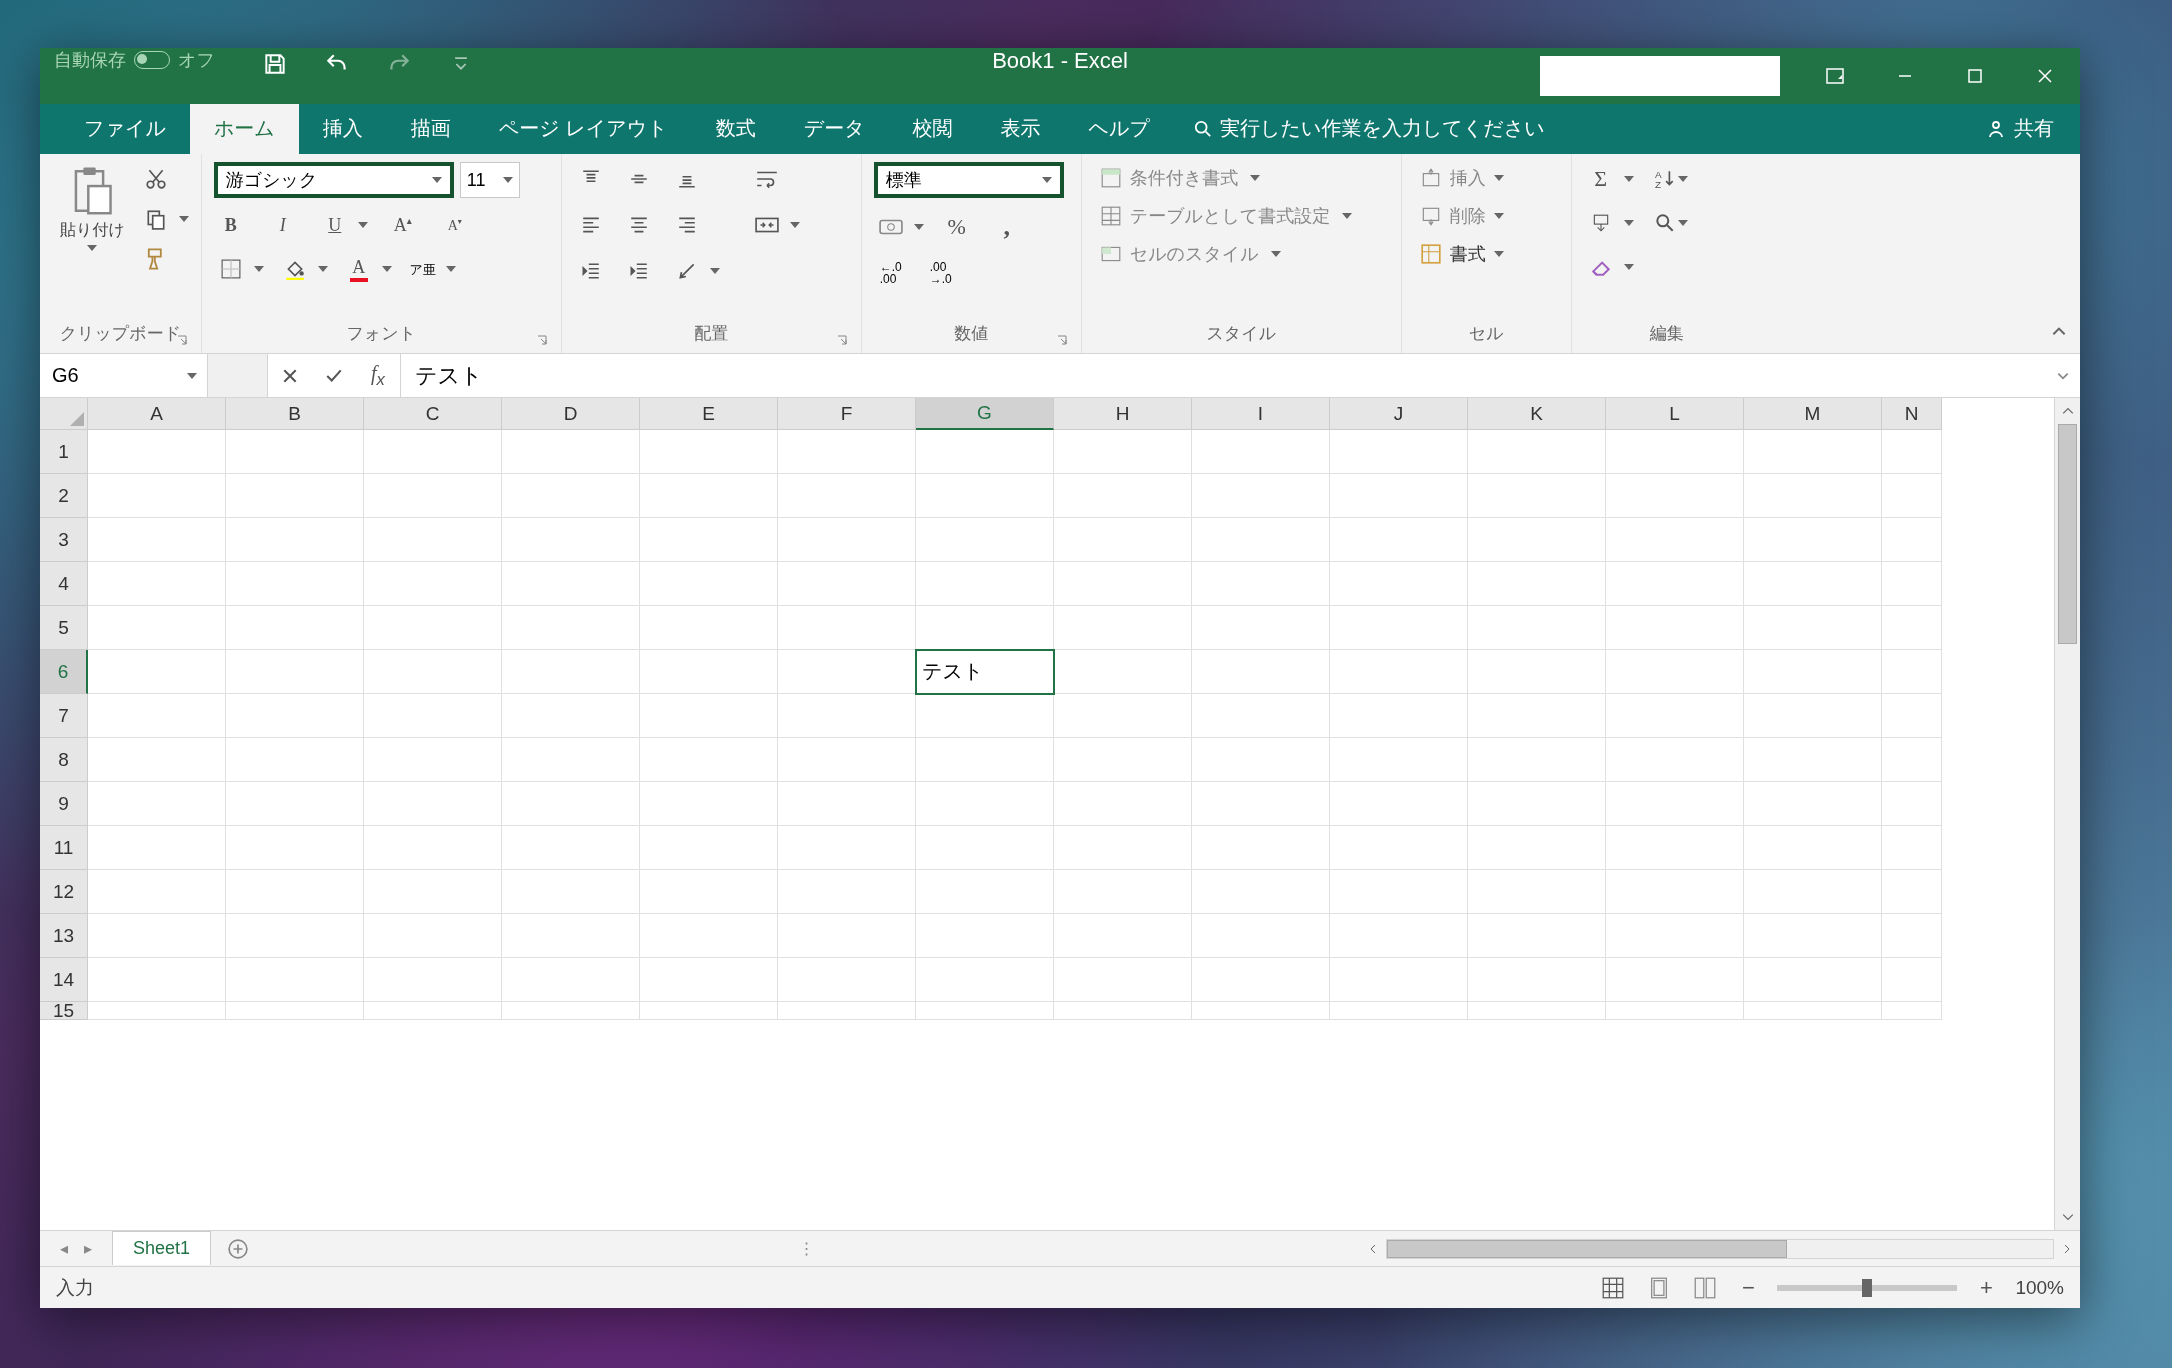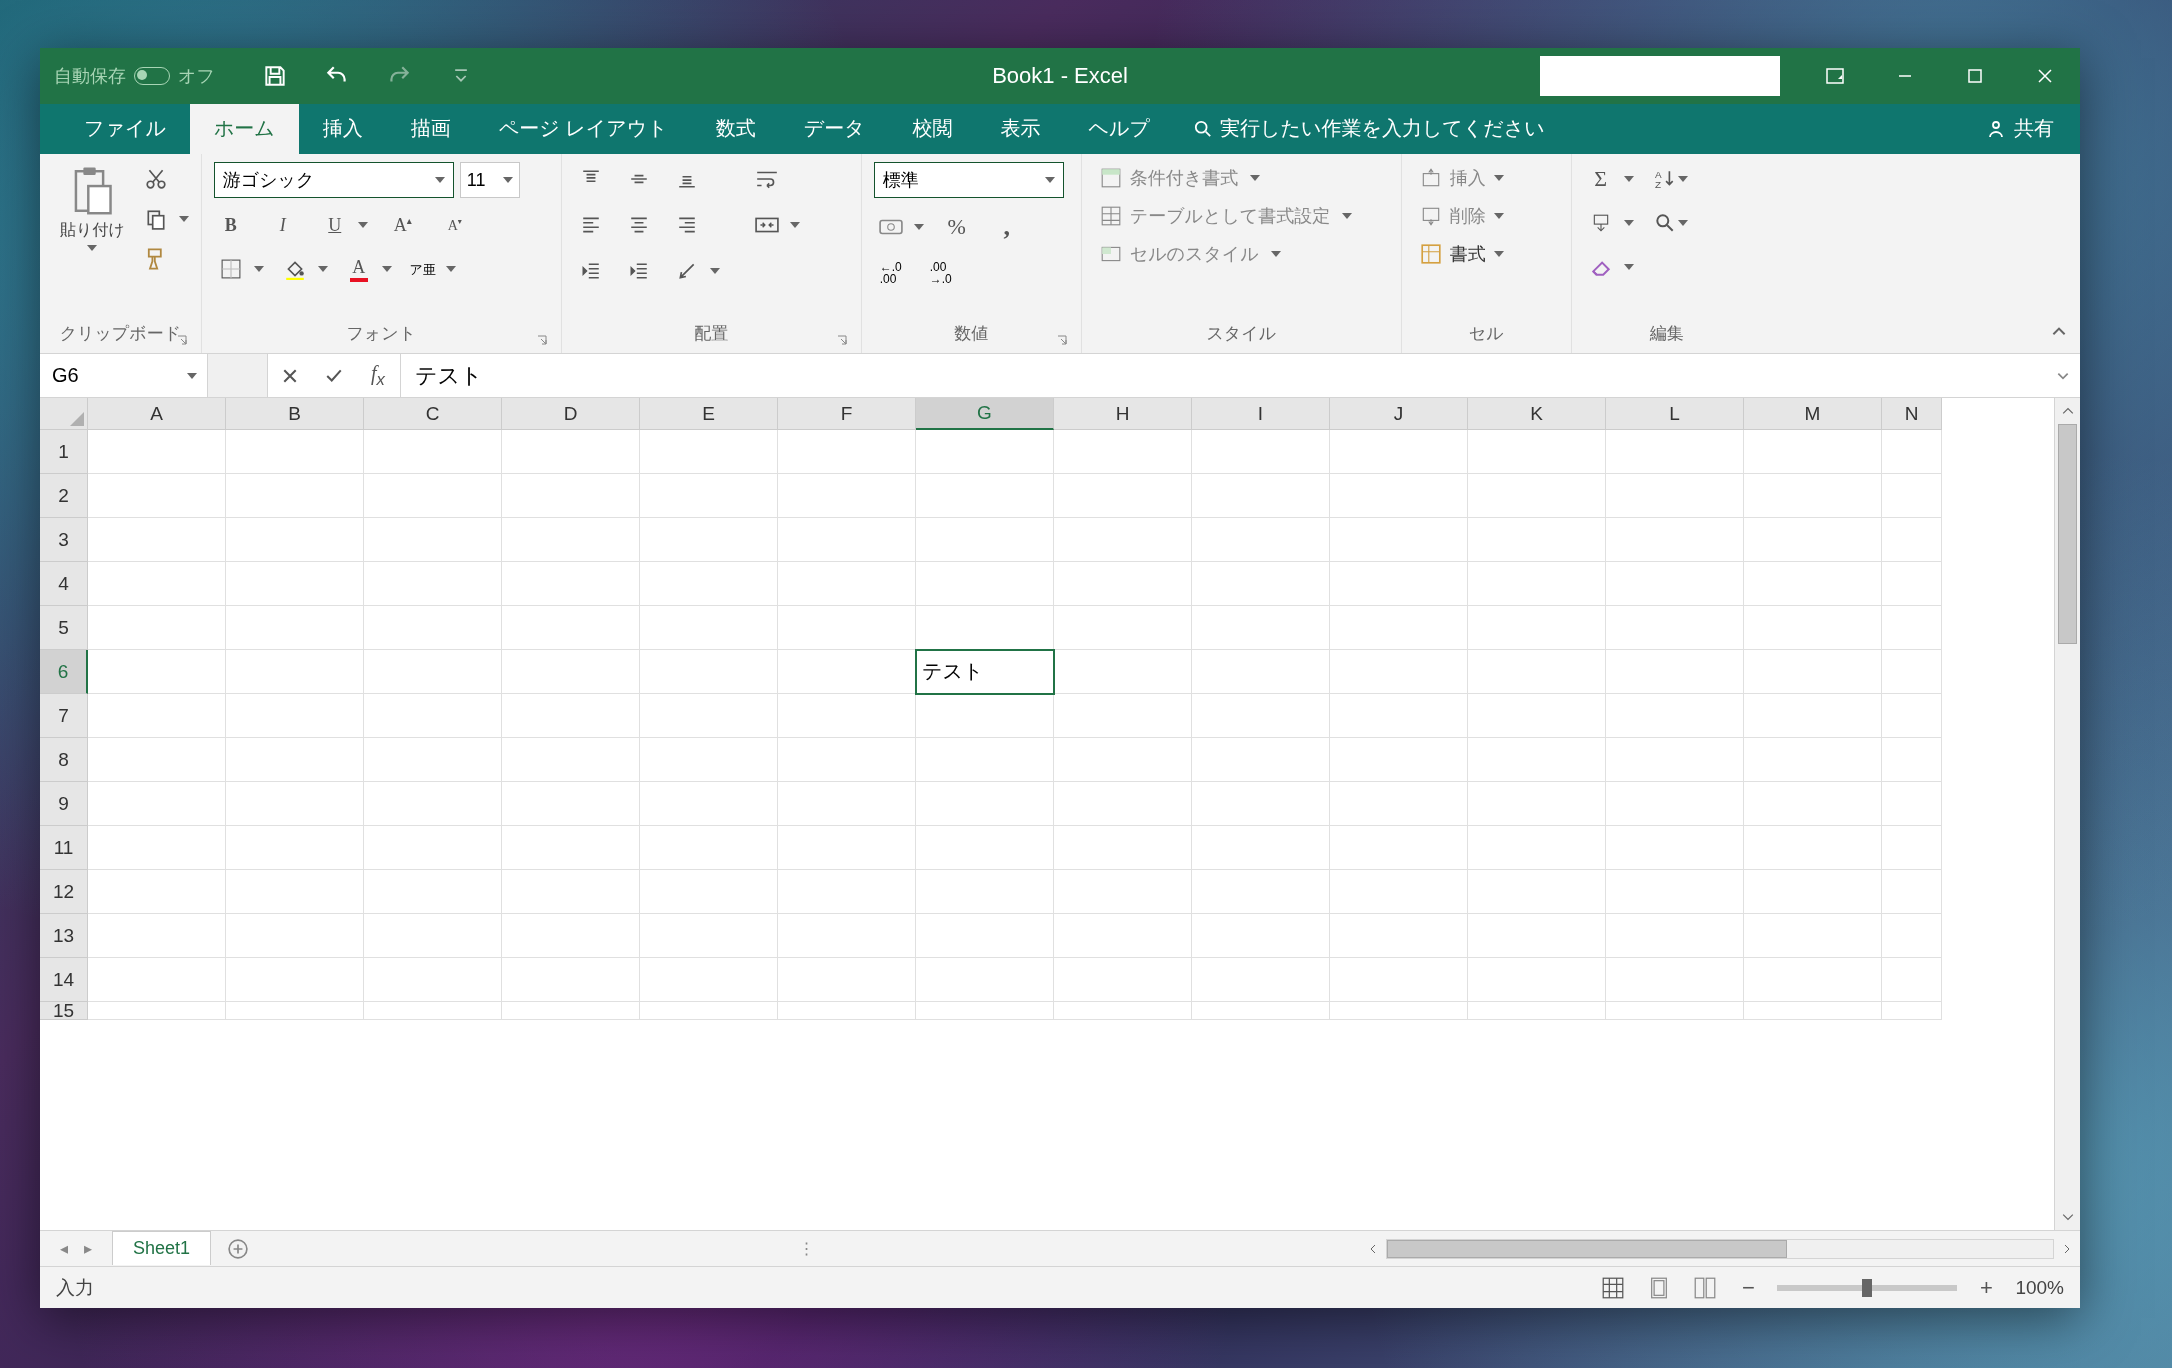--- a/index.html
+++ b/index.html
@@ -1,21 +1,21 @@
 <!DOCTYPE html>
 <html><head>
 <meta charset="utf-8">
 <style>
 * { box-sizing: border-box; margin: 0; padding: 0; font-family: "Meiryo UI", "Segoe UI", sans-serif; }
 body { background: linear-gradient(135deg, #1a4b5c 0%, #4a2c5e 30%, #2c1e4e 60%, #4a6b8c 100%); width: 2172px; height: 1368px; position: relative; overflow: hidden; }
 .desktop-smoke { position: absolute; inset: 0; background: radial-gradient(circle at 10% 20%, rgba(60,200,220,0.5) 0%, transparent 30%), radial-gradient(circle at 90% 10%, rgba(80,180,200,0.6) 0%, transparent 35%), radial-gradient(circle at 30% 90%, rgba(200,60,200,0.4) 0%, transparent 30%), radial-gradient(circle at 95% 85%, rgba(100,200,220,0.5) 0%, transparent 30%); }
 .excel-window { position: absolute; left: 40px; top: 48px; width: 2040px; height: 1260px; background: #fff; box-shadow: 0 10px 50px rgba(0,0,0,0.5); display: flex; flex-direction: column; }
 
 
-.title-bar { height: 56px; background: #217346; display: flex; align-items: center; color: #fff; position: relative; }
+.title-bar { height: 56px; background: #217346; display: flex; align-items: flex-start; color: #fff; position: relative; }
 .autosave { display:flex; align-items:center; gap:8px; padding:0 14px; font-size:18px; color:#a8d5b5;}
 .autosave-toggle{ width:36px; height:18px; border:1.5px solid #a8d5b5; border-radius:9px; position:relative;}
 .autosave-toggle::after{content:"";position:absolute;left:2px;top:2px;width:10px;height:10px;border-radius:50%;background:#a8d5b5;}
 .qat { display: flex; gap: 30px; padding-left: 30px; align-items:center;}
 .qat-btn { width: 32px; height: 32px; display: flex; align-items: center; justify-content: center; cursor: pointer; }
 .qat-btn svg { stroke: #fff; fill: none; }
 .title-center { position: absolute; left: 50%; transform: translateX(-50%); font-size: 22px; color: #fff; }
 .search-box { position: absolute; right: 300px; top: 8px; width: 240px; height: 40px; background: #fff; }
 .win-controls { position: absolute; right: 0; top: 0; display: flex; height: 56px; }
 .win-btn { width: 70px; display: flex; align-items: center; justify-content: center; cursor: pointer; }
@@ -33,21 +33,21 @@
 .ribbon-group { border-right: 1px solid #e1e1e1; display: flex; flex-direction: column; padding: 8px 12px 4px; }
 .ribbon-group-content { flex: 1; display: flex; align-items: flex-start; gap: 6px; }
 .ribbon-group-label { text-align: center; font-size: 17px; color: #666; padding: 4px 0; position:relative;}
 .ribbon-group-label .launcher{ position:absolute; right:0; bottom:4px; width:14px; height:14px; cursor:pointer;}
 .ribbon-group-label .launcher svg{stroke:#888;fill:none;}
 .big-btn { display:flex; flex-direction:column; align-items:center; gap:4px; padding:4px 8px; cursor:pointer;}
 .big-btn .lbl{font-size:16px; color:#444;}
 .mini-btn { width:34px; height:34px; display:flex; align-items:center; justify-content:center; cursor:pointer;}
 .mini-stack{ display:flex; flex-direction:column; gap:6px;}
 .mini-row{display:flex; gap:6px; align-items:center;}
-.font-name{ width:240px; height:36px; border:1px solid #14532d; background:#fff; padding:0 8px; font-size:18px; display:flex; align-items:center; justify-content:space-between;}
+.font-name{ width:240px; height:36px; border:4px solid #14532d; background:#fff; padding:0 8px; font-size:18px; display:flex; align-items:center; justify-content:space-between;}
 .font-size{ width:60px; height:36px; border:1px solid #c8c8c8; background:#fff; padding:0 6px; font-size:18px; display:flex; align-items:center; justify-content:space-between;}
 .dd-arrow{width:0;height:0;border-left:5px solid transparent;border-right:5px solid transparent;border-top:6px solid #666;}
 .btn-txt{font-size:18px;color:#555;font-family:"Times New Roman",serif;}
 .style-item{display:flex;align-items:center;gap:8px;padding:4px 6px;font-size:18px;color:#888;cursor:pointer;}
 .cell-item{display:flex;align-items:center;gap:8px;padding:4px 6px;font-size:18px;color:#888;cursor:pointer;}
 .collapse-ribbon{position:absolute;right:12px;bottom:8px;cursor:pointer;}
 
 
 .formula-bar { height: 44px; border-bottom: 1px solid #d4d4d4; display: flex; align-items: stretch; background:#fff;}
 .name-box { width: 168px; border-right: 1px solid #d4d4d4; display: flex; align-items: center; padding: 0 12px; font-size: 20px; position:relative;}

